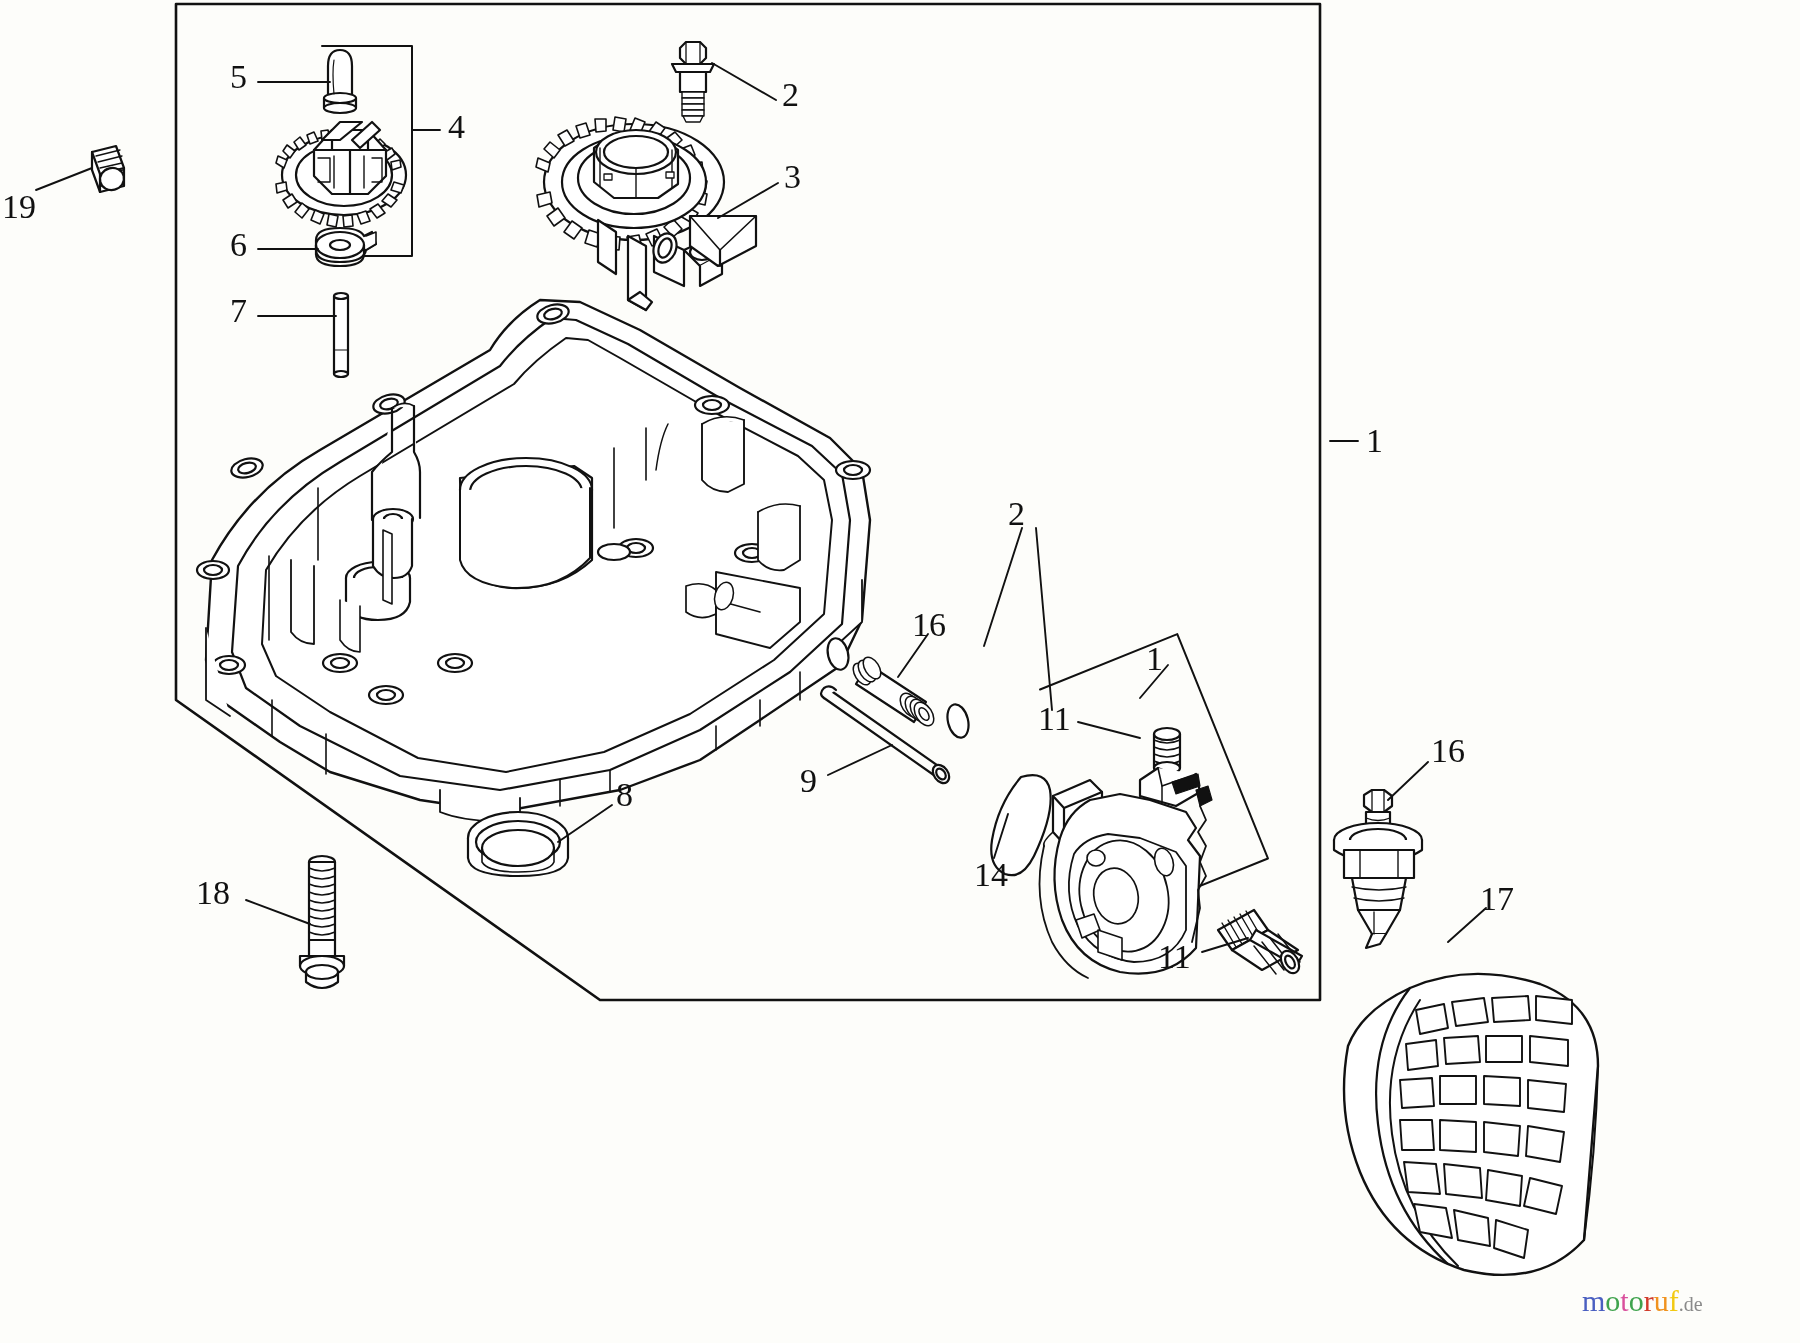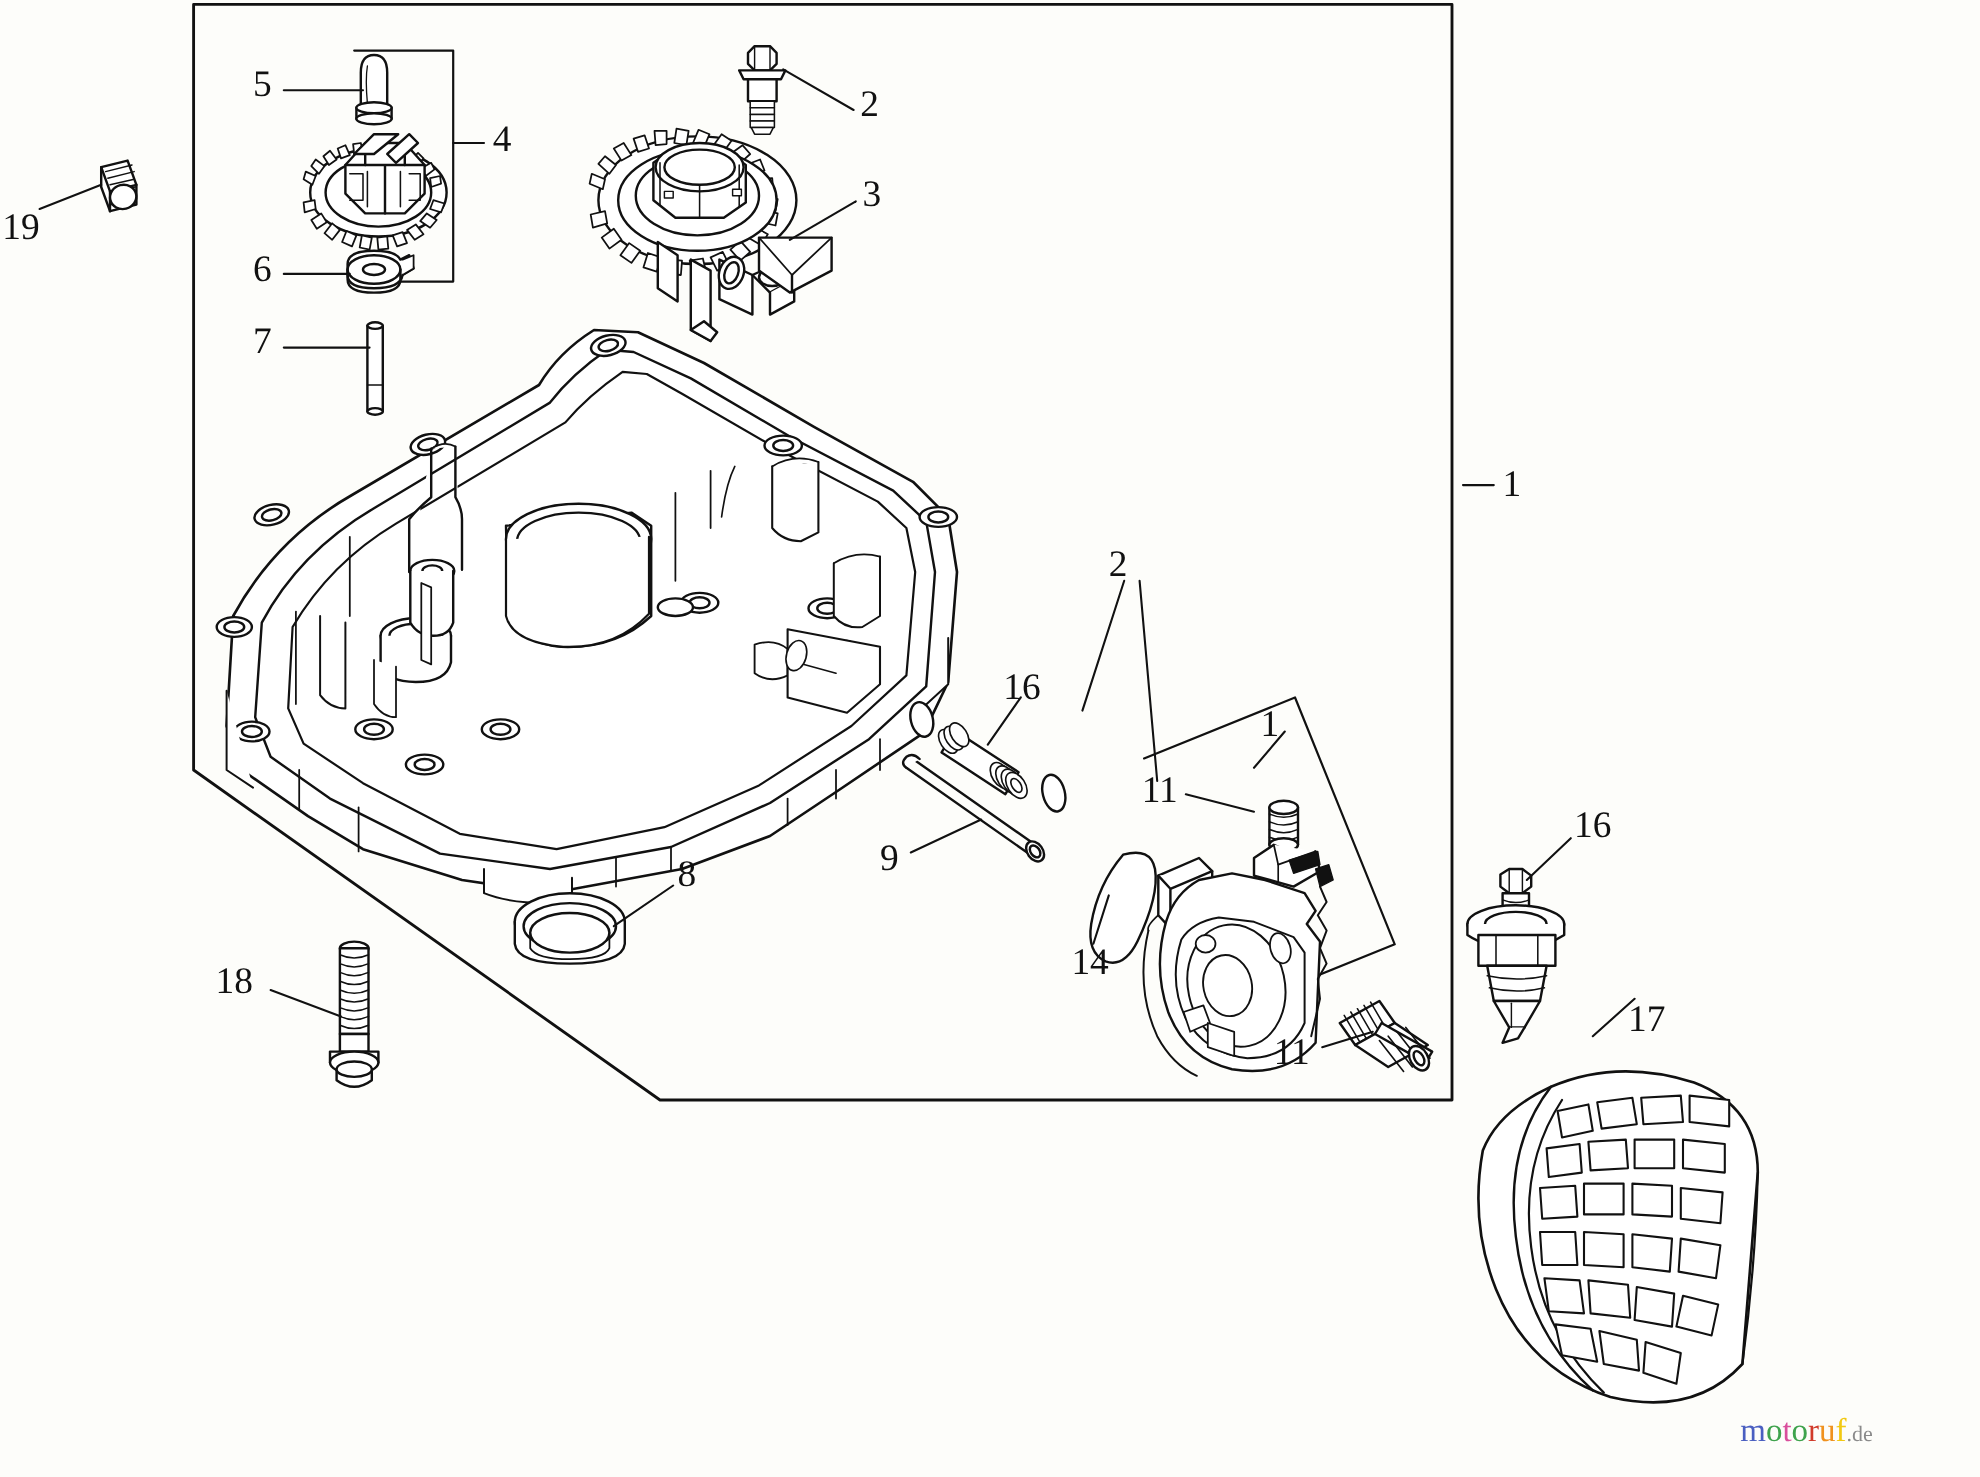--- a/index.html
+++ b/index.html
@@ -561,19 +561,19 @@
 <div class="callout" style="left:230px;top:294px;">7</div>
 <div class="callout" style="left:616px;top:778px;">8</div>
 <div class="callout" style="left:800px;top:764px;">9</div>
 <div class="callout" style="left:912px;top:608px;">16</div>
 <div class="callout" style="left:1008px;top:497px;">2</div>
 <div class="callout" style="left:1146px;top:642px;">1</div>
 <div class="callout" style="left:1038px;top:702px;">11</div>
 <div class="callout" style="left:974px;top:858px;">14</div>
 <div class="callout" style="left:1158px;top:940px;">11</div>
 <div class="callout" style="left:1418px;top:734px;margin-left:13px;">16</div>
-<div class="callout" style="left:1480px;top:882px;margin-top:28px;">17</div>
+<div class="callout" style="left:1480px;top:882px;">17</div>
 <div class="callout" style="left:196px;top:876px;">18</div>
 <div class="callout" style="left:2px;top:190px;">19</div>
 
 <div class="wm" id="watermark" style="left:1582px;top:1284px;"><span style="color: rgb(74, 95, 193);">m</span><span style="color: rgb(63, 163, 77);">o</span><span style="color: rgb(217, 79, 156);">t</span><span style="color: rgb(63, 163, 77);">o</span><span style="color: rgb(209, 59, 42);">r</span><span style="color: rgb(240, 146, 30);">u</span><span style="color: rgb(242, 201, 18);">f</span><span style="color: rgb(138, 138, 138); font-size: 20px;">.de</span></div>
 
 </div>
 
 </body></html>

